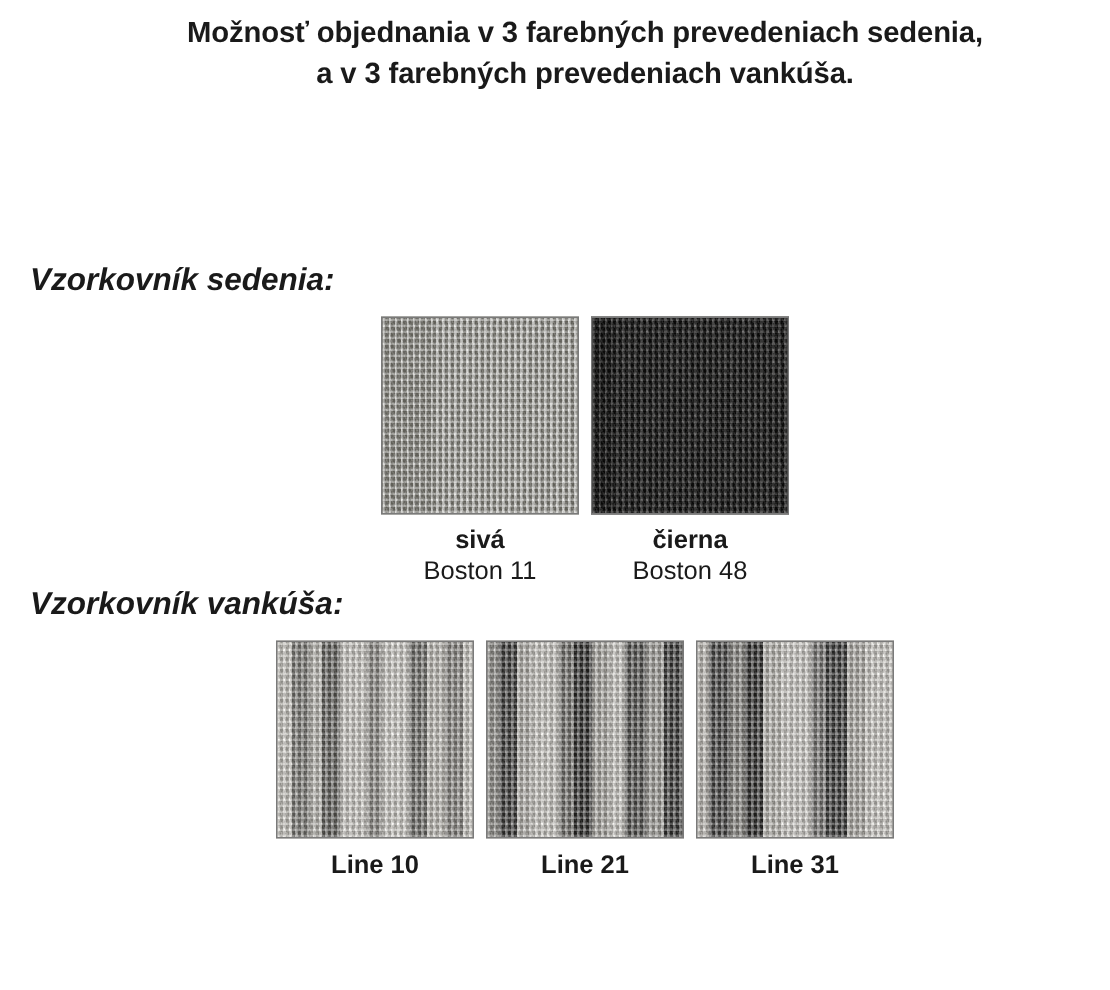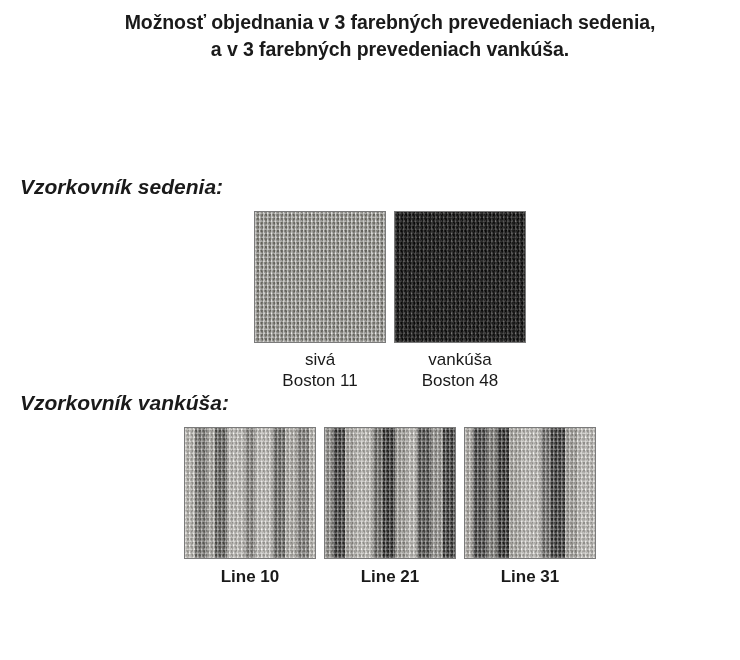--- a/index.html
+++ b/index.html
@@ -63,21 +63,21 @@
     overflow: hidden;
   }
   .labels {
     text-align: center;
     margin-top: 6px;
     font-size: 17px;
     line-height: 21px;
   }
   .label-name {
     display: block;
-    font-weight: normal;
+    font-weight: bold;
   }
   .label-code {
     display: block;
     font-weight: normal;
   }
   .cushion-code {
     margin-top: 8px;
     font-weight: bold;
     font-size: 17px;
     text-align: center;
@@ -149,21 +149,21 @@
         <span class="label-name">sivá</span>
         <span class="label-code">Boston 11</span>
       </div>
     </div>
 
     <div class="swatch-cell">
       <div class="swatch tex-weave" style="--base:#232221; --hl:0.16; --sh:0.45;">
         <div class="noise"></div>
       </div>
       <div class="labels">
-        <span class="label-name">vankúša</span>
+        <span class="label-name">čierna</span>
         <span class="label-code">Boston 48</span>
       </div>
     </div>
 
 
   </div>
 
   <div class="section-title" id="cushion-title">Vzorkovník vankúša:</div>
 
   <div class="swatch-row">

